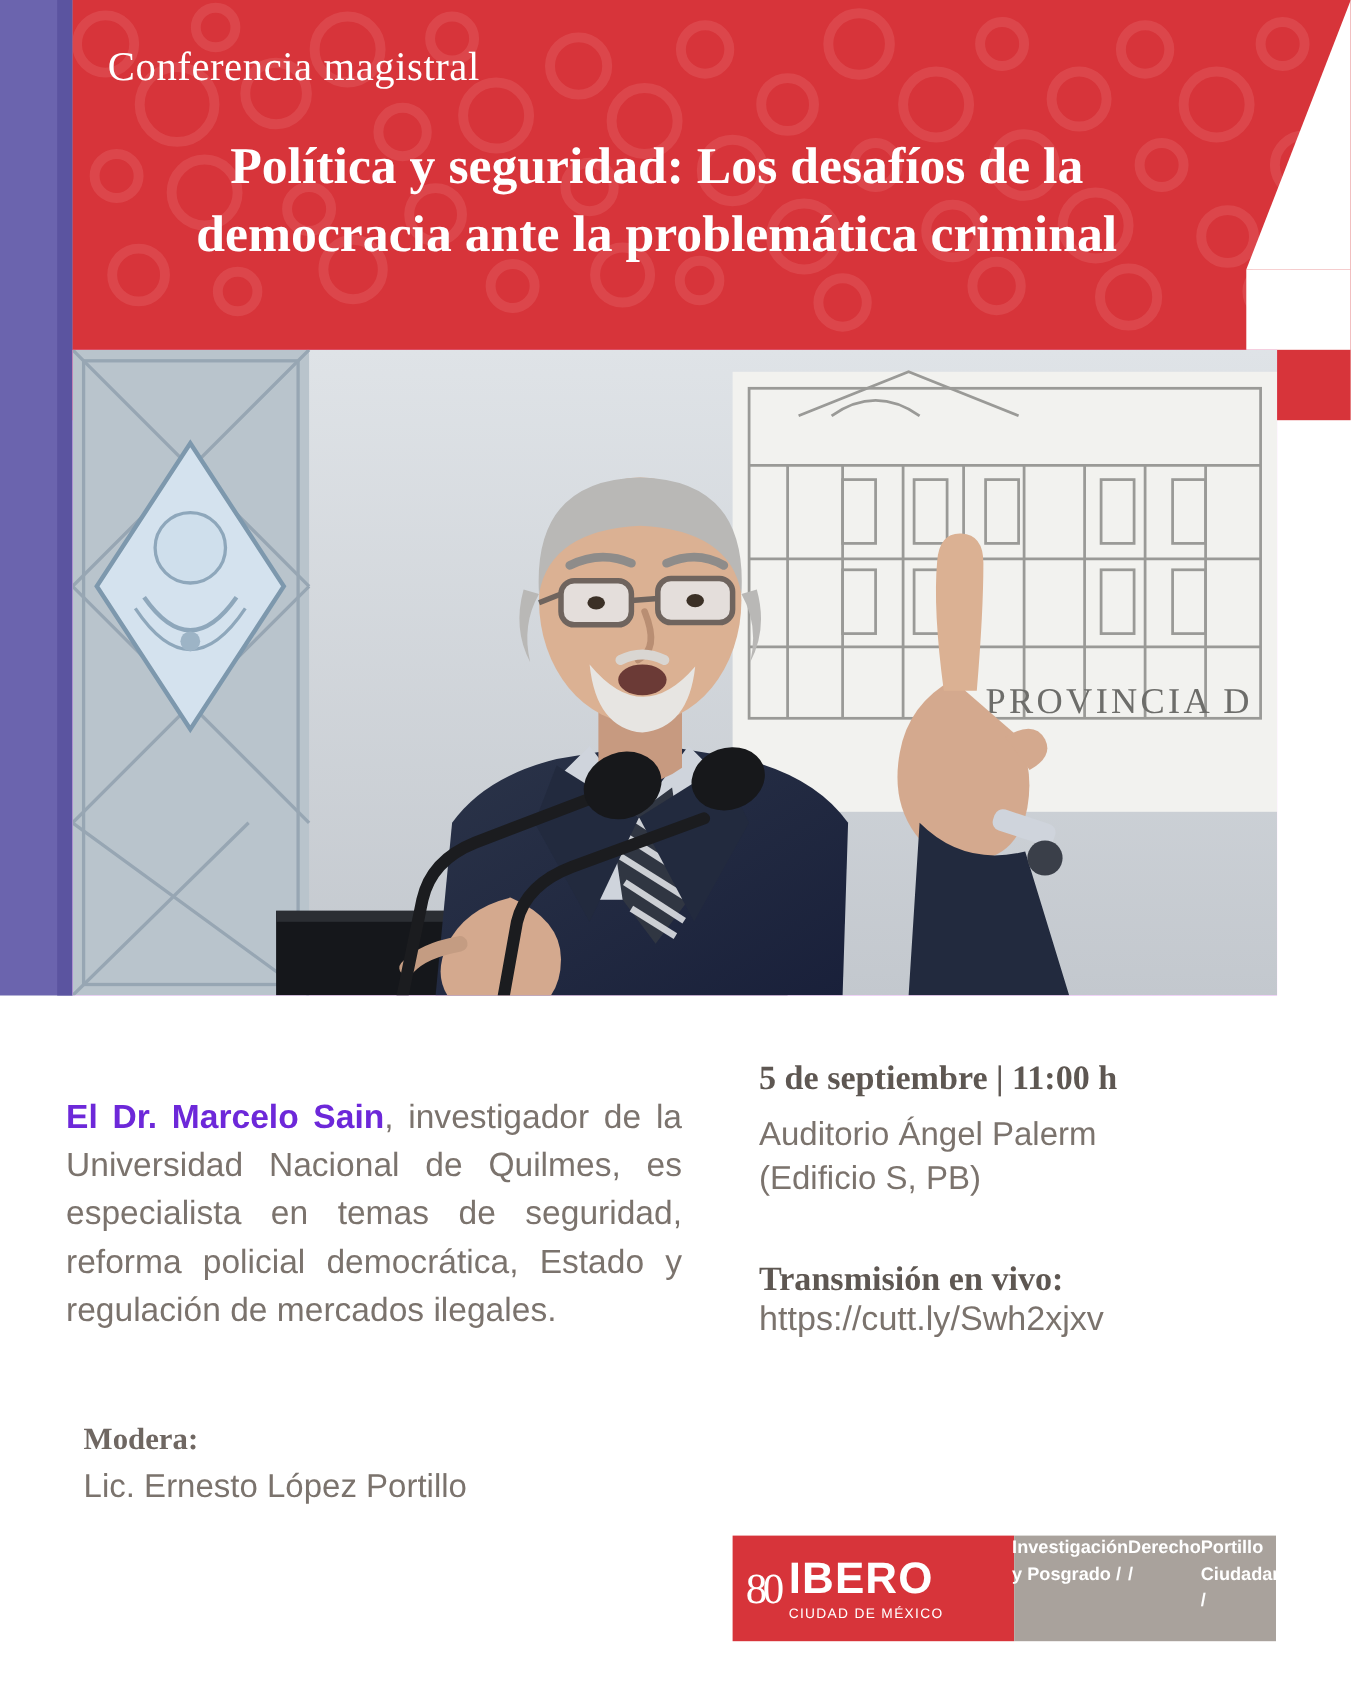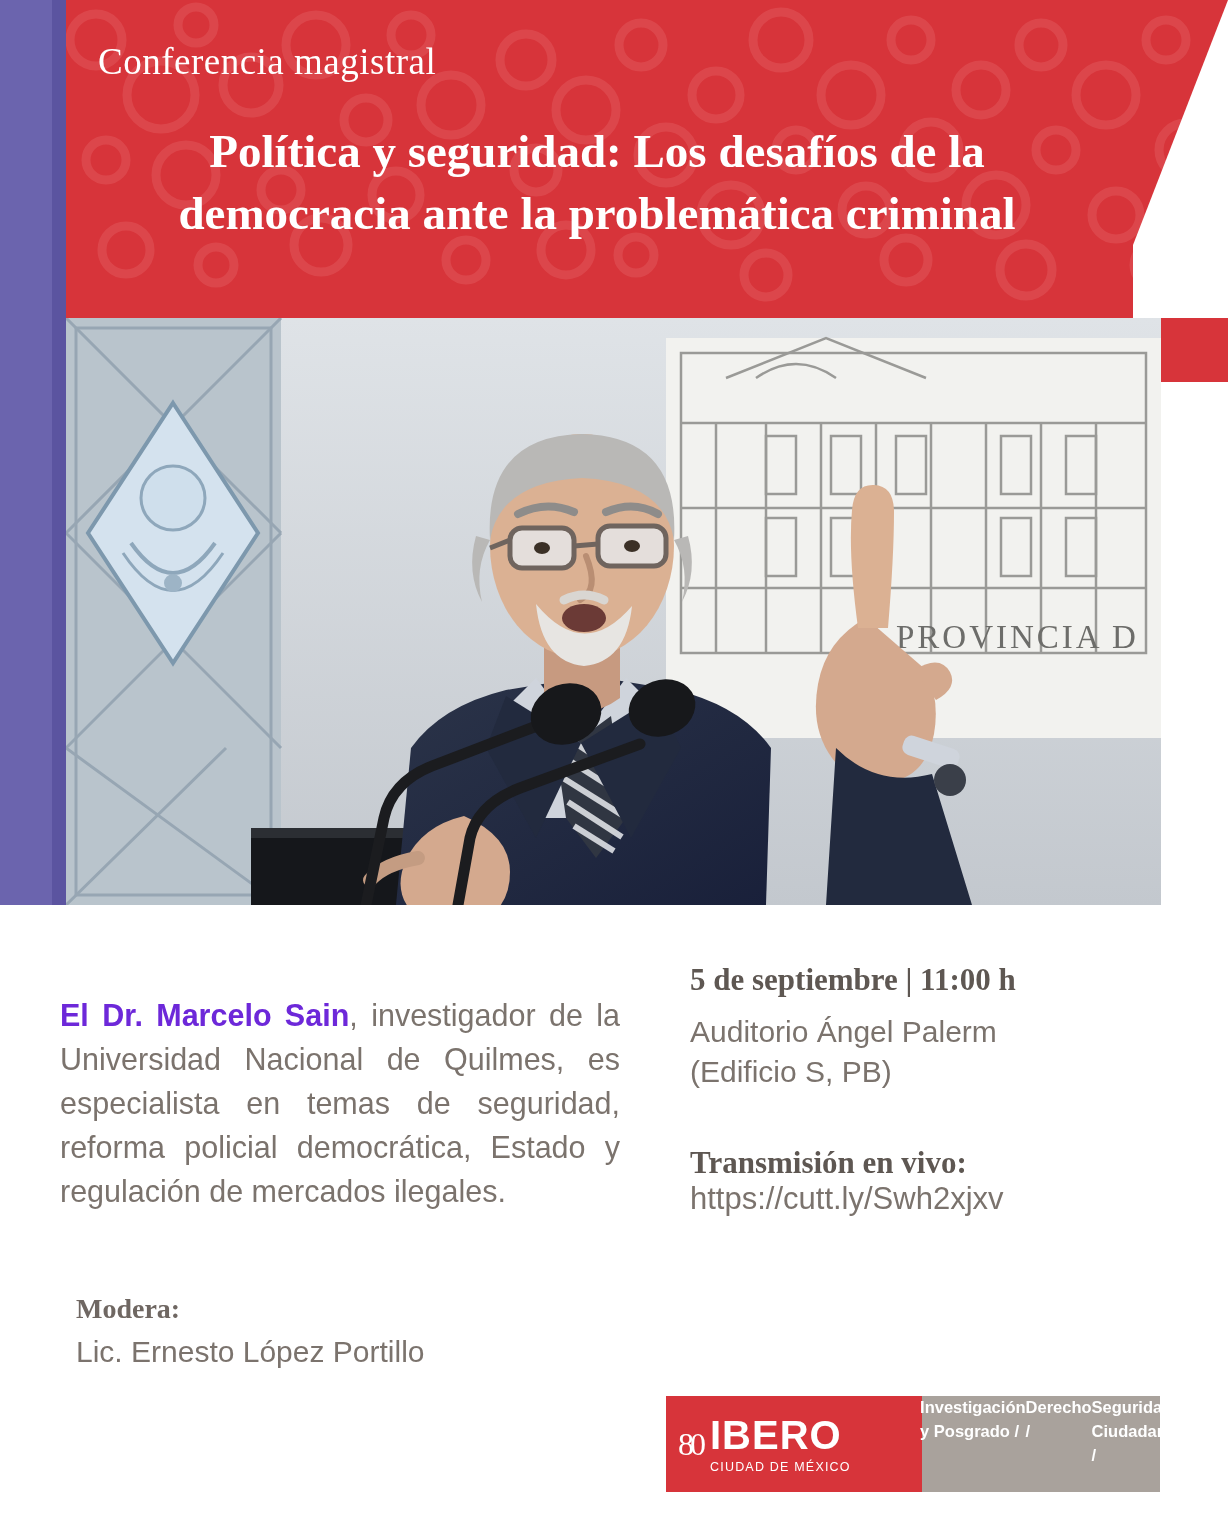--- a/index.html
+++ b/index.html
@@ -185,21 +185,21 @@
     background: #d7343a;
     width: 256px;
     display: flex;
     align-items: center;
     padding-left: 12px;
     box-sizing: border-box;
   }
   .logo-80 {
     color: #ffffff;
     font-family: "Liberation Serif", serif;
-    font-size: 32px;
+    font-size: 39px;
     line-height: 1;
     letter-spacing: -4px;
     margin-right: 8px;
   }
   .logo-ibero-text {
     display: flex;
     flex-direction: column;
     justify-content: center;
   }
   .logo-ibero-name {
@@ -434,15 +434,15 @@
   <div class="logo-ibero">
     <span class="logo-80">80</span>
     <span class="logo-ibero-text">
       <span class="logo-ibero-name">IBERO</span>
       <span class="logo-ibero-sub">CIUDAD DE MÉXICO</span>
     </span>
   </div>
   <div class="logo-dept">
     <div>Investigación y Posgrado /</div>
     <div>Derecho /</div>
-    <div>Seguridad Ciudadana /</div>
+    <div>Portillo Ciudadana /</div>
   </div>
 </div>
 
 </body></html>

